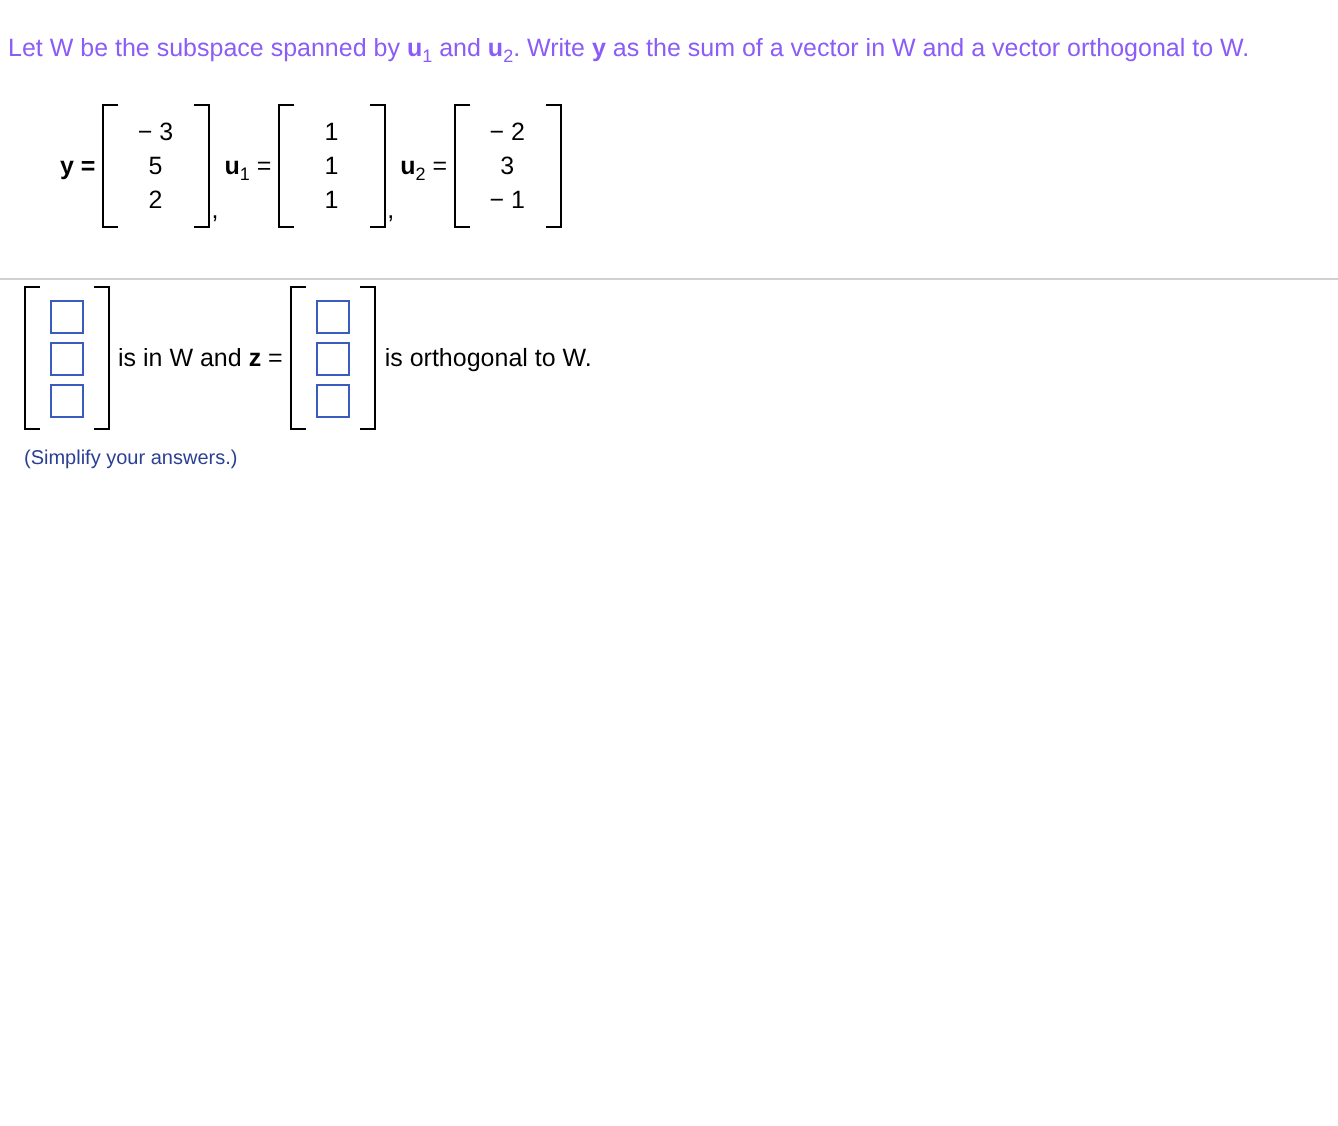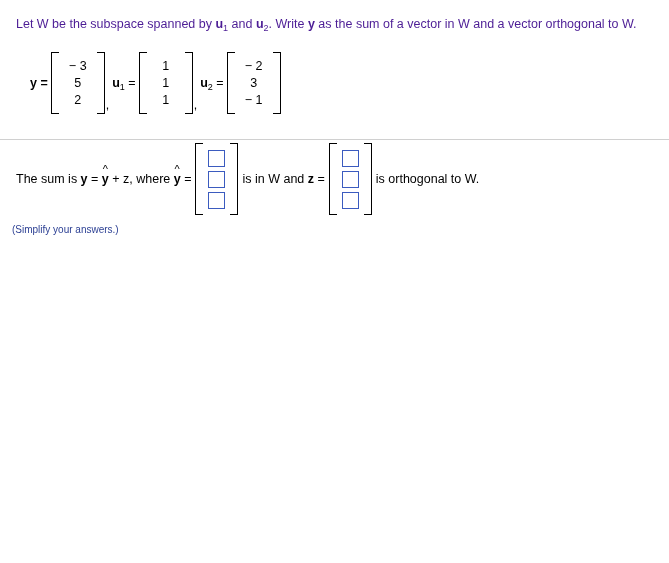--- a/index.html
+++ b/index.html
@@ -16,26 +16,26 @@
     position: relative;
     overflow: hidden;
   }
   .page {
     position: relative;
     width: 669px;
     height: 563px;
   }
   .prompt {
     position: absolute;
-    left: 16px;
+    left: 4px;
     top: 16px;
     width: 650px;
     font-size: 12.5px;
     line-height: 16px;
-    color: #4c1d95;
+    color: #8b5cf6;
     white-space: nowrap;
   }
   .var {
     font-weight: bold;
     font-style: normal;
   }
   sub {
     font-size: 9px;
     vertical-align: baseline;
     position: relative;
@@ -195,21 +195,20 @@
         <span class="cell">− 1</span>
       </span>
       <span class="bracket right"></span>
     </span>
 
   </div>
 
   <div class="divider"></div>
 
   <div class="answer-row">
-    <span class="ans-text"><span>The sum is </span><span class="var">y</span><span> = </span><span class="hatw">y</span><span> + z, where </span><span class="hatw">y</span><span> =</span></span>
 
     <span class="matrix tall">
       <span class="bracket left"></span>
       <span class="inputs">
         <input class="ibox" type="text" style="">
         <input class="ibox" type="text" style="">
         <input class="ibox" type="text" style="">
       </span>
       <span class="bracket right"></span>
     </span>

